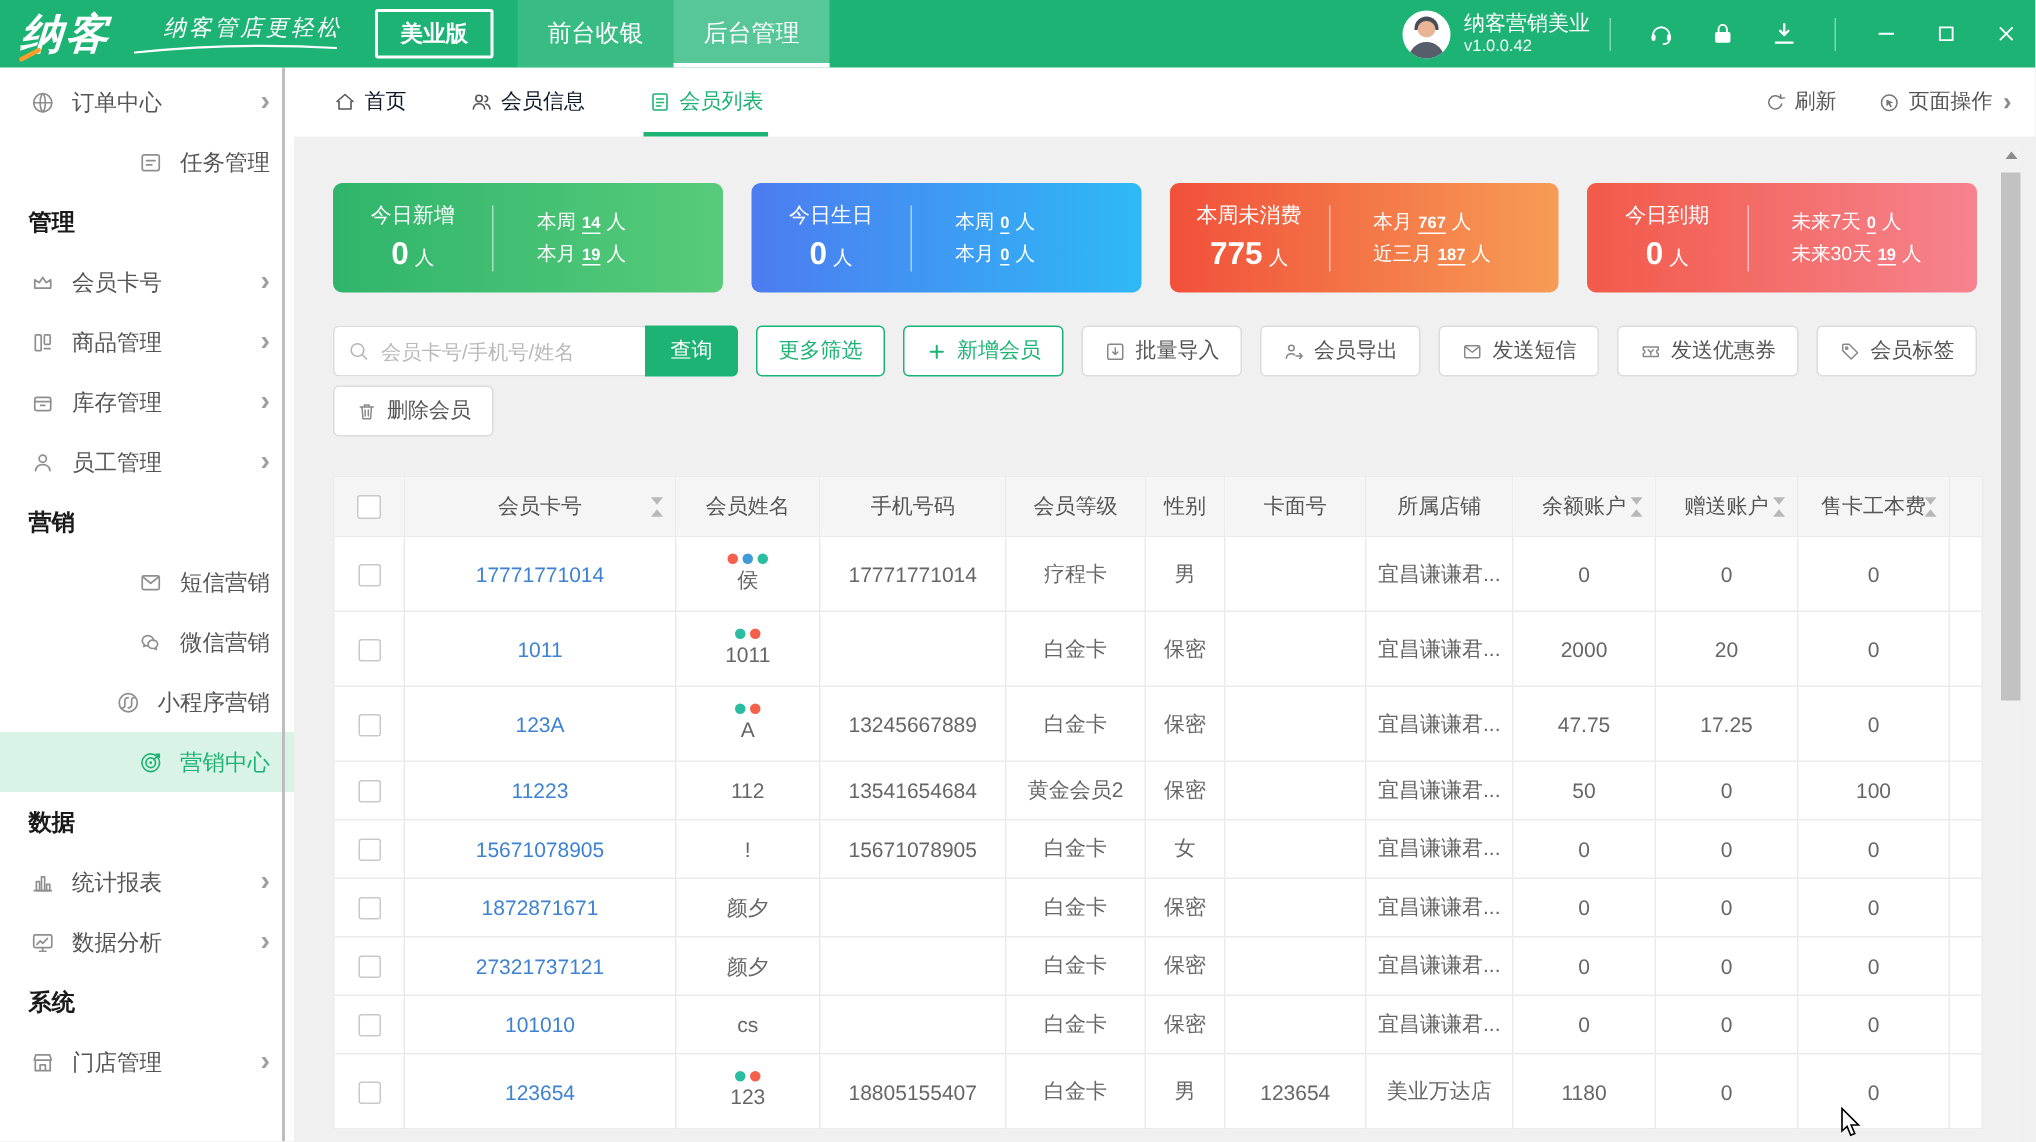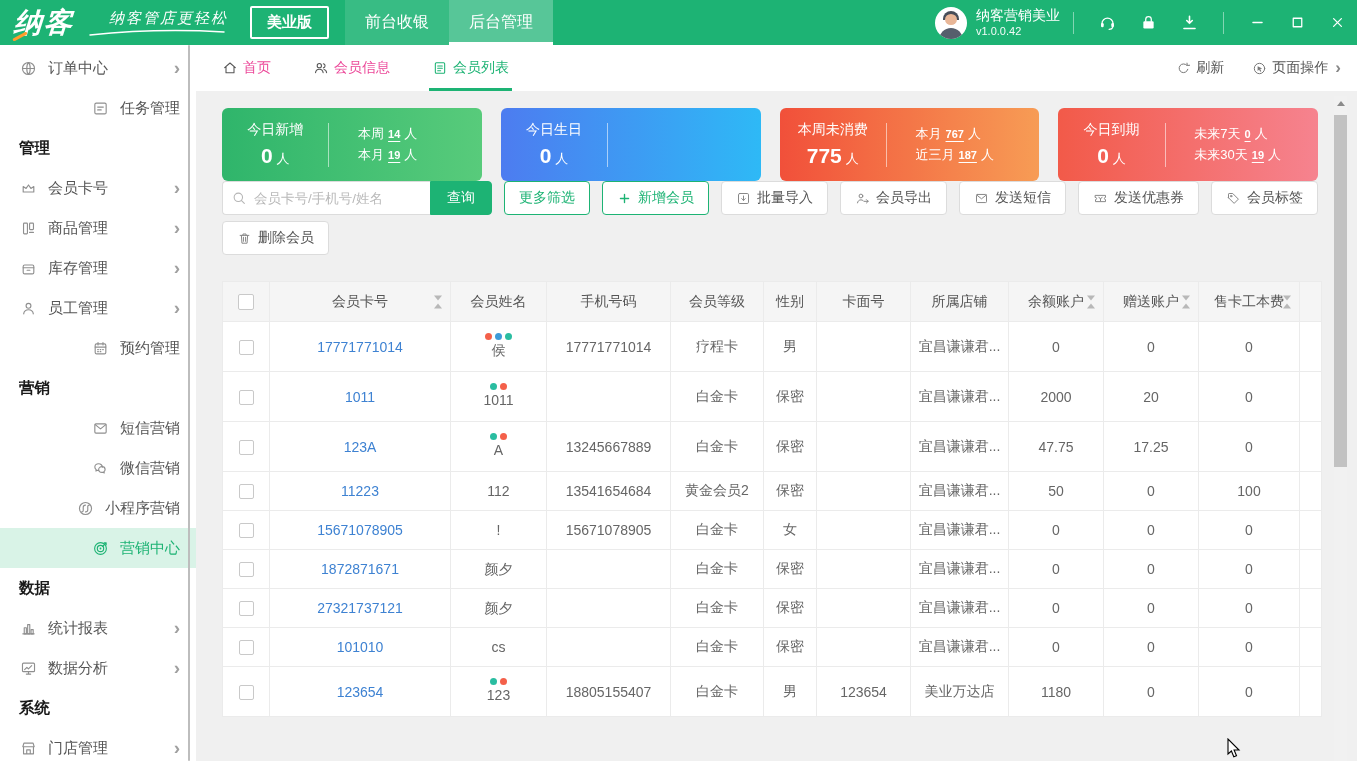--- a/index.html
+++ b/index.html
@@ -41,44 +41,44 @@
   .sb-item { height:40px; display:flex; align-items:center; padding:0 16px 0 20px; font-size:15px; color:#555; cursor:pointer;justify-content:flex-end; }
   .sb-item .icn { font-size:17px; color:#8f8f8f; margin-right:11px; }
   .sb-item.active { background:#d9f3e7; color:#1db374; }
   .sb-item.active .icn { color:#1db374; }
   .sb-arrow { margin-left:auto; color:#a0a0a0; font-size:19px; line-height:0; font-weight:bold; }
   .sb-section { height:40px; display:flex; align-items:center; padding-left:19px; font-size:15.5px; font-weight:bold; color:#1a1a1a; }
 
   
   .tabbar { position:absolute; left:196px; top:45px; right:0; height:46px; background:#fff; display:flex; align-items:stretch; padding-left:26px; z-index:3; }
   .ptabs { display:flex; align-items:stretch; }
-  .ptab { display:flex; align-items:center; gap:5px; margin-right:42px; font-size:14px; color:#ec4899; position:relative; cursor:pointer; }
+  .ptab { display:flex; align-items:center; gap:5px; margin-right:42px; font-size:14px; color:#0f172a; position:relative; cursor:pointer; }
   .ptab .icn { font-size:16px; color:#555; }
   .ptab.active { color:#1db374; }
   .ptab.active .icn { color:#1db374; }
   .ptab.active::after { content:""; position:absolute; left:-3px; right:-3px; bottom:0; height:3px; background:#1db374; }
   .tab-right { margin-left:auto; display:flex; align-items:center; gap:28px; padding-right:16px; font-size:14px; color:#555; }
   .tr-item { display:flex; align-items:center; gap:5px; cursor:pointer; background:none; border:none; font-size:14px; color:#555; }
   .tr-item .icn { font-size:15px; color:#777; }
   .tr-chevron { color:#888; font-size:17px; font-weight:bold; margin-left:2px; }
 
   
-  .content { position:absolute; left:196px; top:91px; right:0; bottom:0; background:#f0f0f0; padding:17px 0 0 26px; overflow:hidden; }
+  .content { position:absolute; left:196px; top:91px; right:0; bottom:0; background:#f0f0f0; padding:31px 0 0 26px; overflow:hidden; }
   .cards { display:flex; gap:19px; width:1096px; }
   .card { flex:1; height:73px; border-radius:6px; color:#fff; display:flex; align-items:center; }
   .card-left { width:41%; text-align:center; }
   .card-title { font-size:14px; margin-bottom:5px; }
   .card-value { font-size:13px; }
   .card-value b { font-size:21px; margin-right:4px; font-weight:bold; }
   .card-sep { width:1px; height:44px; background:rgba(255,255,255,.55); }
   .card-right { flex:1; padding-left:11%; font-size:13px; }
   .card-row { margin:3.5px 0; white-space:nowrap; }
   .card-row b { font-size:11px; text-decoration:underline; text-underline-offset:3px; margin:0 4px;text-align:center; }
 
-  .toolbar { display:flex; gap:12px; height:34px; width:1110px; align-items:center; }
+  .toolbar { display:flex; gap:12px; margin-top:22px; height:34px; width:1110px; align-items:center; }
   .searchbox { display:flex; height:34px; position:relative; }
   .searchbox .icn { position:absolute; left:9px; top:9px; font-size:16px; color:#b5b5b5; }
   .search-inp { width:208px; border:1px solid #dcdcdc; border-right:none; border-radius:4px 0 0 4px; padding:0 8px 0 31px; font-size:13.5px; color:#333; background:#fff; outline:none; font-family:inherit; }
   .search-inp::placeholder { color:#b9b9b9; }
   .btn { height:34px; display:inline-flex; align-items:center; gap:6px; padding:0 14px; border:1px solid #dcdcdc; border-radius:4px; background:#fff; font-size:14px; color:#555; cursor:pointer; font-family:inherit; white-space:nowrap; }
   .btn .icn { font-size:15px; color:#888; }
   .btn.primary { background:#1db374; border-color:#1db374; color:#fff; border-radius:0 4px 4px 0; padding:0 16px; }
   .btn.oline { border-color:#1db374; color:#1db374; }
   .btn.oline .icn { color:#1db374; }
   .toolbar2 { margin-top:6px; height:34px; }
@@ -243,29 +243,20 @@
     </div>
     <div class="sb-item">
       <span class="icn">
         <svg viewBox="0 0 24 24" fill="none" stroke="currentColor" stroke-width="1.6" stroke-linecap="round" stroke-linejoin="round">
           <circle cx="12" cy="8.2" r="3.4"></circle>
           <path d="M5.2 19.5c.5-3.8 3.2-5.8 6.8-5.8s6.3 2 6.8 5.8"></path>
         </svg>
       </span>
       <span>员工管理</span>
       <span class="sb-arrow">›</span>
-    </div>
-    <div class="sb-item">
-      <span class="icn">
-        <svg viewBox="0 0 24 24" fill="none" stroke="currentColor" stroke-width="1.6" stroke-linecap="round" stroke-linejoin="round">
-          <rect x="4.5" y="5.5" width="15" height="14" rx="2"></rect>
-          <path d="M4.5 10h15M8.5 3.5v3.5M15.5 3.5v3.5M8 13.5h1M11.5 13.5h1M15 13.5h1M8 16.5h1M11.5 16.5h1"></path>
-        </svg>
-      </span>
-      <span>预约管理</span>
     </div>
     <div class="sb-section">营销</div>
     <div class="sb-item">
       <span class="icn">
         <svg viewBox="0 0 24 24" fill="none" stroke="currentColor" stroke-width="1.6" stroke-linecap="round" stroke-linejoin="round">
           <rect x="4" y="5.5" width="16" height="13" rx="1.5"></rect>
           <path d="M4.5 6.5l7.5 6 7.5-6"></path>
         </svg>
       </span>
       <span>短信营销</span>
@@ -398,20 +389,24 @@
           <div class="card-row"><span>本周</span><b>14</b><span>人</span></div>
           <div class="card-row"><span>本月</span><b>19</b><span>人</span></div>
         </div>
       </div>
       <div class="card" style="background: linear-gradient(90deg, rgb(77, 124, 240), rgb(46, 185, 246));">
         <div class="card-left">
           <div class="card-title">今日生日</div>
           <div class="card-value"><b>0</b><span>人</span></div>
         </div>
         <div class="card-sep"></div>
+        <div class="card-right">
+          <div class="card-row"><span>本周</span><b>0</b><span>人</span></div>
+          <div class="card-row"><span>本月</span><b>0</b><span>人</span></div>
+        </div>
       </div>
       <div class="card" style="background: linear-gradient(90deg, rgb(241, 80, 58), rgb(247, 156, 85));">
         <div class="card-left">
           <div class="card-title">本周未消费</div>
           <div class="card-value"><b>775</b><span>人</span></div>
         </div>
         <div class="card-sep"></div>
         <div class="card-right">
           <div class="card-row"><span>本月</span><b>767</b><span>人</span></div>
           <div class="card-row"><span>近三月</span><b>187</b><span>人</span></div>

